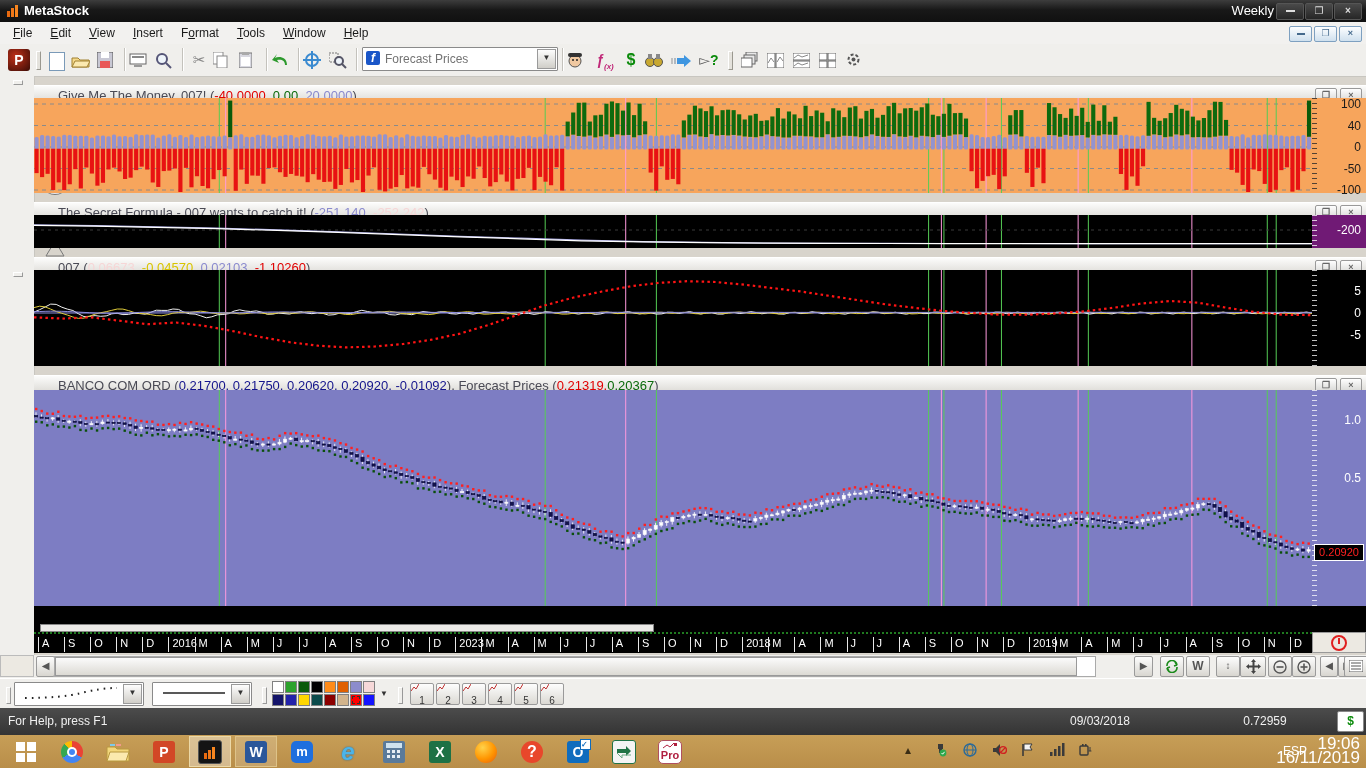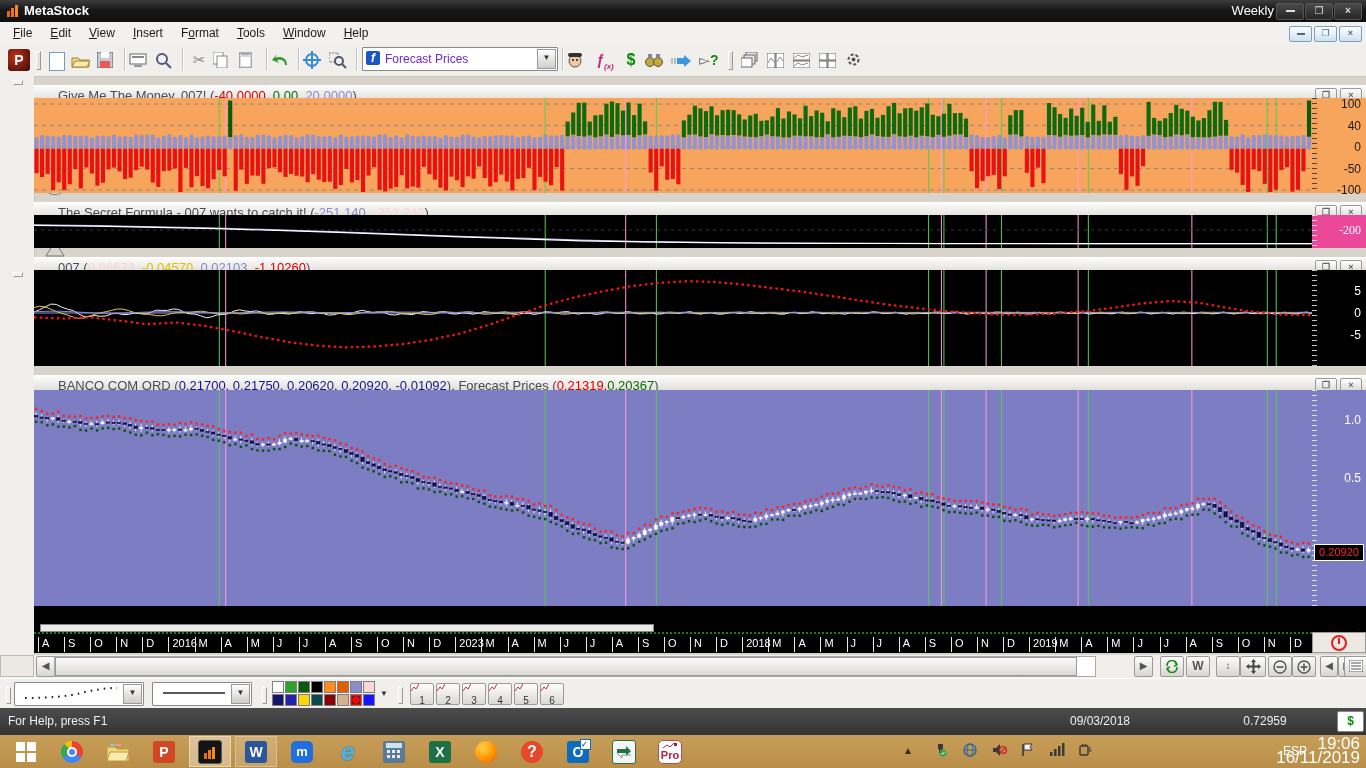--- a/index.html
+++ b/index.html
@@ -189,21 +189,21 @@
       <div class="tbtn" style="left: 328px;">
         <svg width="18" height="18" style="margin-top:3px">
           <rect x="0" y="2" width="9" height="9" fill="none" stroke="#777" stroke-dasharray="2 1"></rect>
           <circle cx="10" cy="10" r="4" fill="#eef4fa" stroke="#556" stroke-width="2"></circle>
           <line x1="13" y1="13" x2="17" y2="17" stroke="#556" stroke-width="2"></line>
         </svg>
       </div>
       <div class="tsep" style="left: 356px;"></div>
       <div class="combo" style="left: 362px; width: 194px;">
         <span style="position:absolute;left:3px;top:3px;width:14px;height:14px;background:#1a56c8;color:#fff;font-style:italic;font-weight:bold;text-align:center;line-height:14px;border-radius:2px">f</span>
-        <span style="position:absolute;left:22px;top:4px;font-size:12px;color:#6d28d9">Forecast Prices</span>
+        <span style="position:absolute;left:22px;top:4px;font-size:12px;color:#737373">Forecast Prices</span>
         <span class="dropbtn">▼</span>
       </div>
       <div class="tsep" style="left: 562px;"></div>
       <div class="tbtn" style="left: 566px;">
         <svg width="17" height="18" style="margin-top:3px">
           <circle cx="8" cy="10" r="6" fill="#f0c8a0" stroke="#555"></circle>
           <rect x="1" y="2" width="14" height="4" rx="2" fill="#333"></rect>
           <circle cx="6" cy="9" r="1" fill="#222"></circle>
           <circle cx="10" cy="9" r="1" fill="#222"></circle>
         </svg>
@@ -847,21 +847,21 @@
           <line x1="591.714" y1="0" x2="591.714" y2="33" stroke="#ff9ade" stroke-width="1"></line>
           <line x1="907.38" y1="0" x2="907.38" y2="33" stroke="#ff9ade" stroke-width="1"></line>
           <line x1="952.11" y1="0" x2="952.11" y2="33" stroke="#ff9ade" stroke-width="1"></line>
           <line x1="1044.126" y1="0" x2="1044.126" y2="33" stroke="#ff9ade" stroke-width="1"></line>
           <line x1="1157.868" y1="0" x2="1157.868" y2="33" stroke="#ff9ade" stroke-width="1"></line>
           <line x1="0" y1="15" x2="1278" y2="15" stroke="#3a3a3a" stroke-width="1" stroke-dasharray="3 4"></line>
           <polyline points="0.0,9.8 60.9,10.6 121.7,11.8 182.6,13.2 243.4,14.8 304.3,16.8 365.1,19.0 426.0,21.3 486.9,23.2 547.7,25.2 608.6,26.6 669.4,27.4 730.3,28.0 791.1,28.3 852.0,28.4 912.9,28.5 973.7,28.5 1034.6,28.6 1095.4,28.6 1156.3,28.6 1217.1,28.6 1278.0,28.6" fill="none" stroke="#a8a8e4" stroke-width="1.2"></polyline>
           <polyline points="0.0,10.4 60.9,11.2 121.7,12.3 182.6,13.7 243.4,15.4 304.3,17.4 365.1,19.6 426.0,21.8 486.9,23.8 547.7,25.8 608.6,26.9 669.4,27.7 730.3,28.2 791.1,28.4 852.0,28.5 912.9,28.6 973.7,28.6 1034.6,28.6 1095.4,28.6 1156.3,28.6 1217.1,28.6 1278.0,28.6" fill="none" stroke="#ffffff" stroke-width="1.2"></polyline>
         </svg>
       </div>
-      <div class="pscale" style="top: 215px; height: 33px; background: #ec4899; color: rgb(255, 255, 255); font-family: Liberation Serif, serif;">
+      <div class="pscale" style="top: 215px; height: 33px; background: #701a75; color: rgb(255, 255, 255);">
         <div class="tickstrip"></div>
         <div class="lbl" style="top: 8px;">-200</div>
       </div>
       <div class="phead abs" style="top: 250px;">
         <span style="color: rgb(74, 74, 85);">007 (</span>
         <span style="color: rgb(246, 214, 214); white-space: pre;">0.06673, </span>
         <span style="color: rgb(216, 196, 0); white-space: pre;">-0.04570, </span>
         <span style="color: rgb(138, 138, 206); white-space: pre;">0.02103, </span>
         <span style="color: rgb(224, 0, 0);">-1.10260 </span>
         <span style="color: rgb(74, 74, 85);">)</span>

